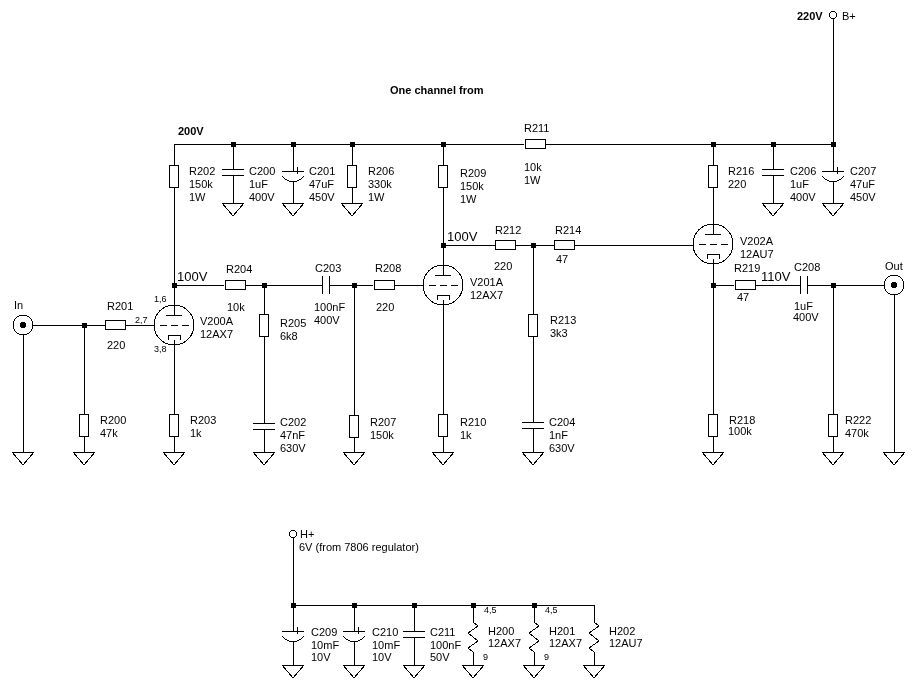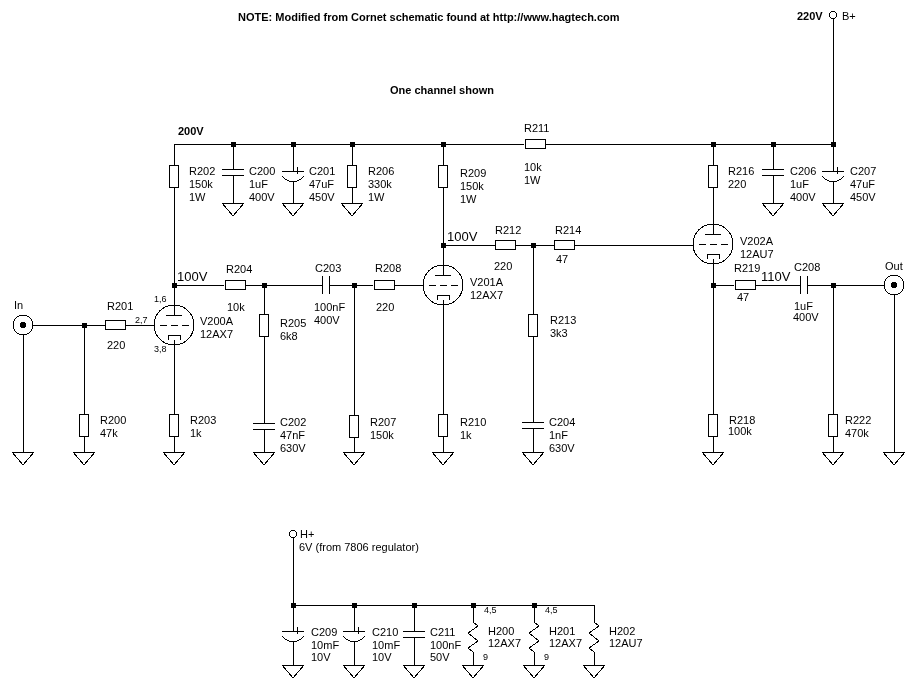--- a/index.html
+++ b/index.html
@@ -14,22 +14,21 @@
   .tv{font-size:13px;}
   .tp{font-size:9px;}
   .wl{stroke:#000;stroke-width:1;fill:none;}
   .dot{fill:#000;stroke:none;}
   .body{fill:#fff;stroke:#000;stroke-width:1;}
 </style>
 </head>
 <body>
 
 <div class="stage">
-  <div class="note">NOTE: Modified from Cornet schematic found at http://www.hagtech.com</div>
-  <div class="subtitle">One channel shown</div>
+  <div class="subtitle">One channel from</div>
   <svg id="schem" width="922" height="687" viewBox="0 0 922 687">
       <line x1="174" y1="144" x2="524" y2="144" class="wl"></line>
       <line x1="546" y1="144" x2="833" y2="144" class="wl"></line>
       <line x1="833" y1="19" x2="833" y2="144" class="wl"></line>
       <line x1="174" y1="144" x2="174" y2="165" class="wl"></line>
       <line x1="174" y1="187" x2="174" y2="305" class="wl"></line>
       <line x1="174" y1="345" x2="174" y2="414" class="wl"></line>
       <line x1="174" y1="436" x2="174" y2="452" class="wl"></line>
       <line x1="233" y1="144" x2="233" y2="169" class="wl"></line>
       <line x1="233" y1="175" x2="233" y2="203" class="wl"></line>

